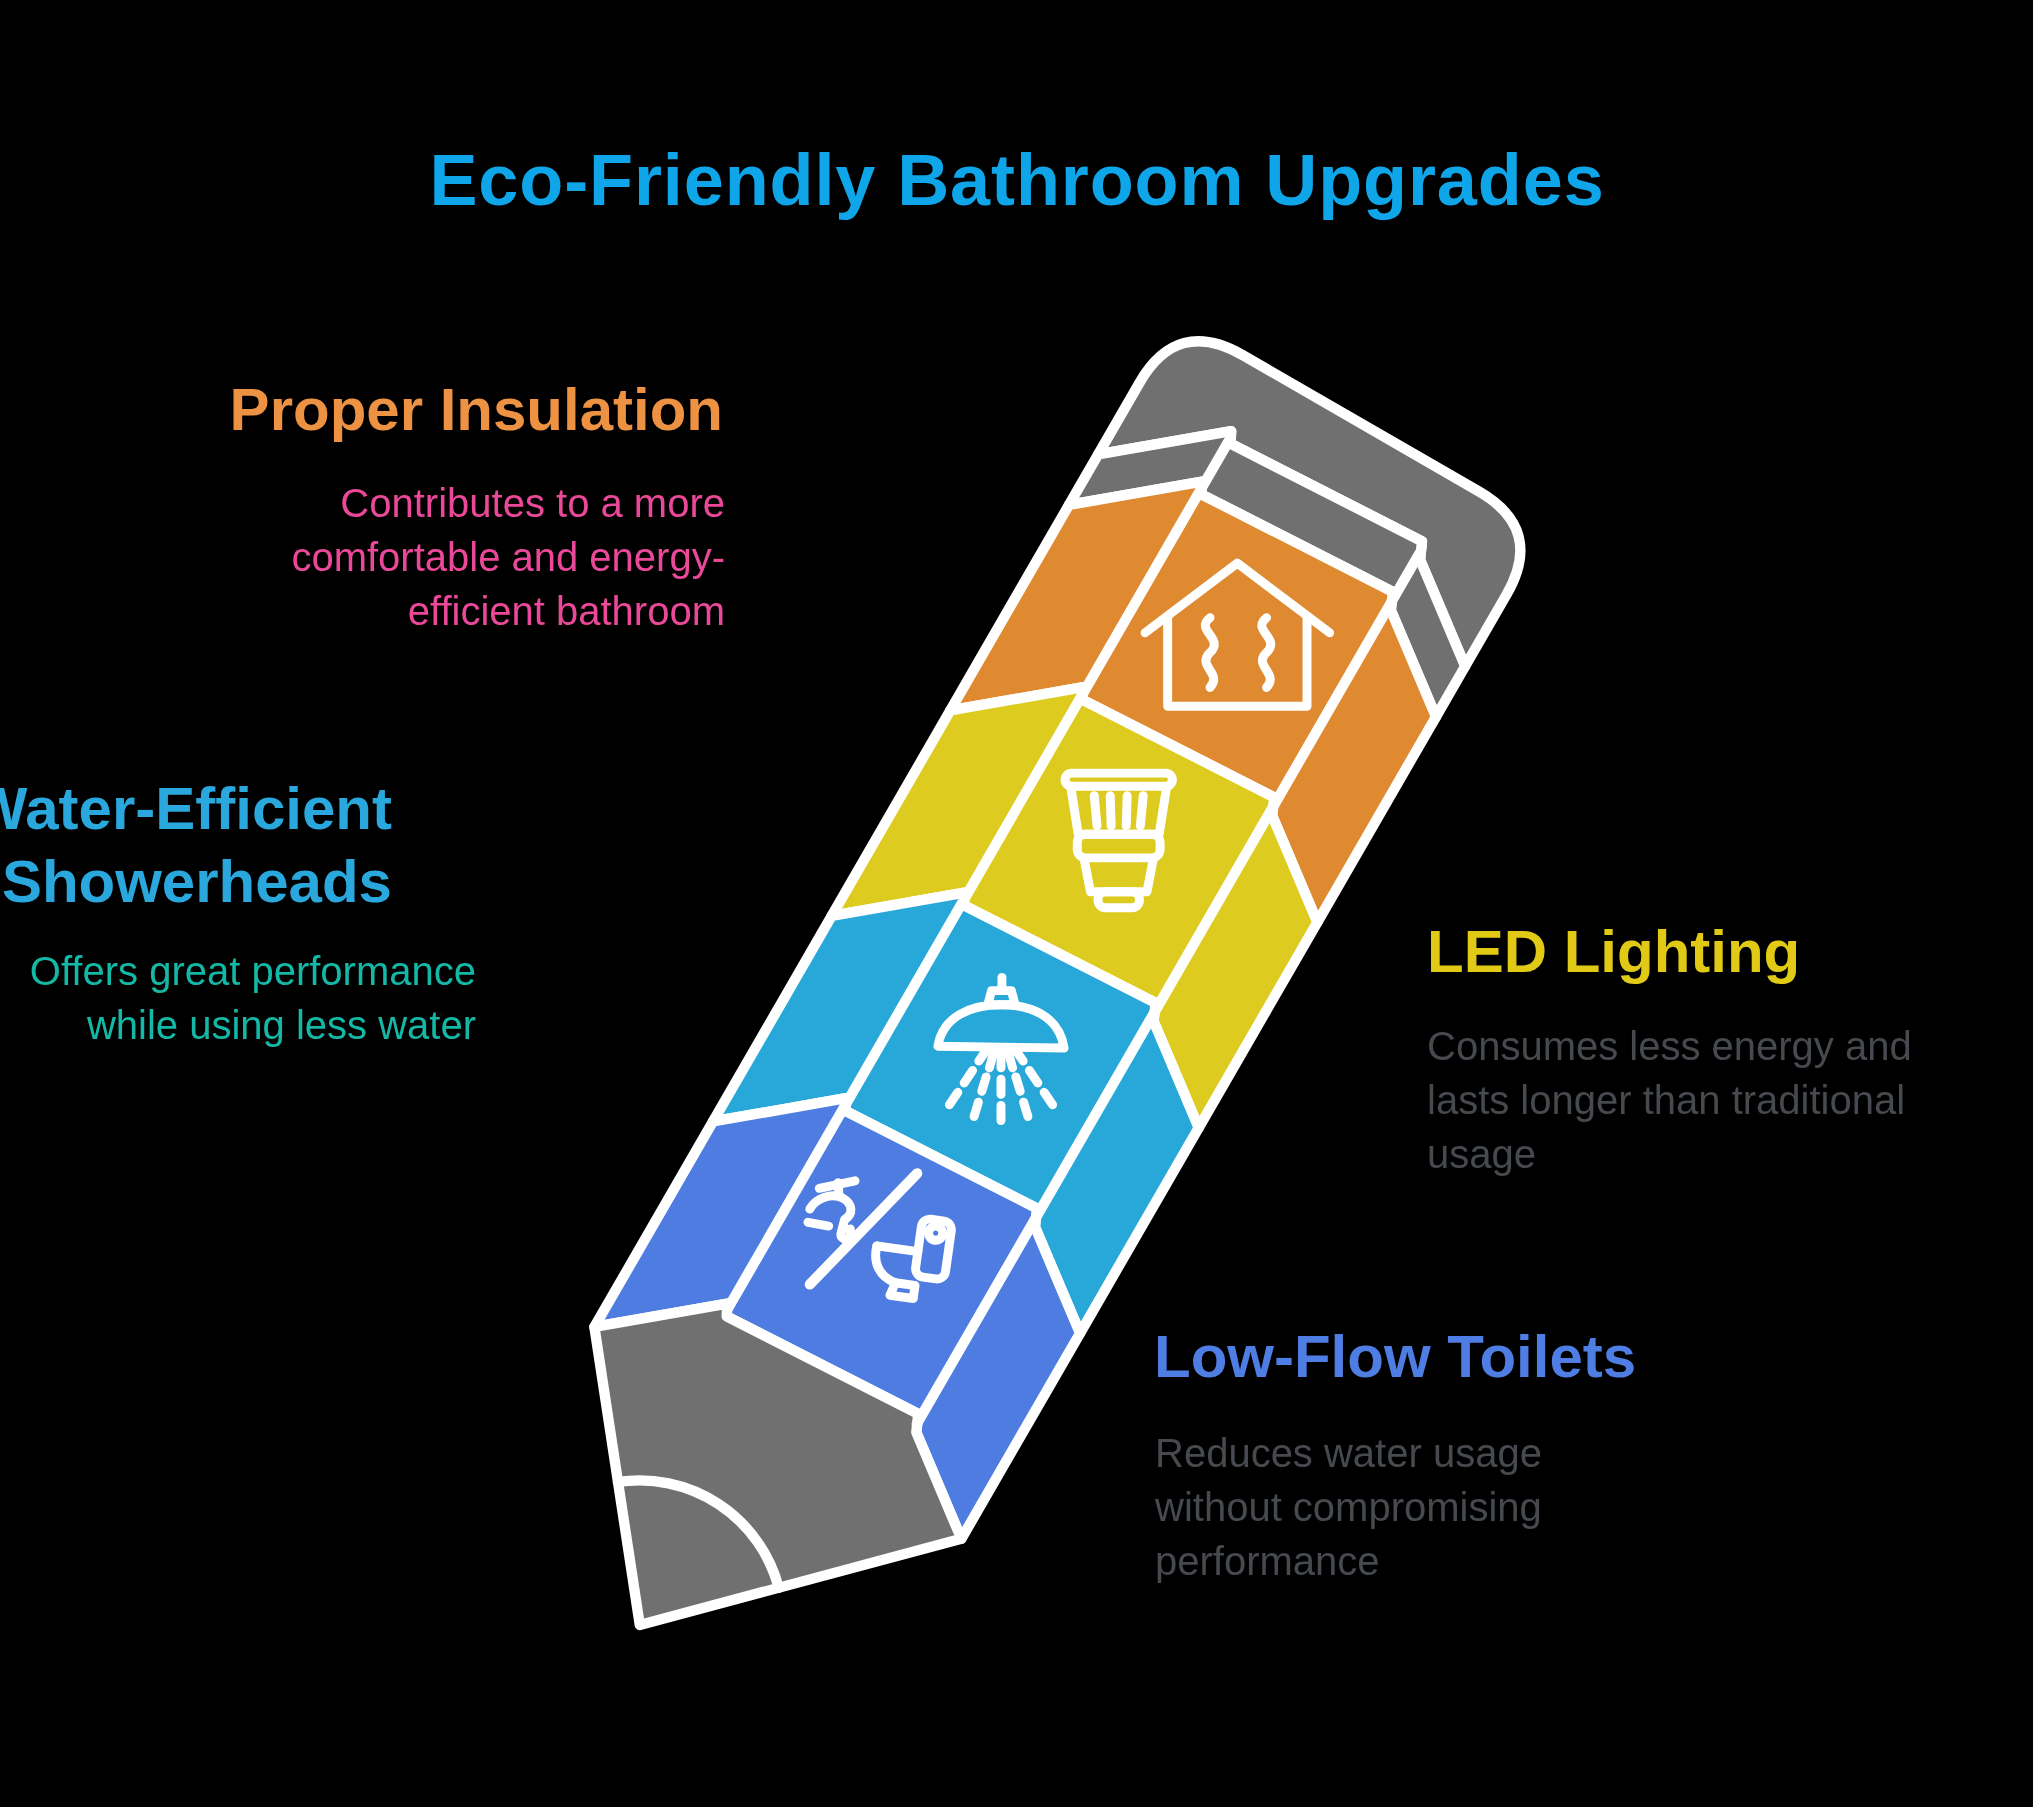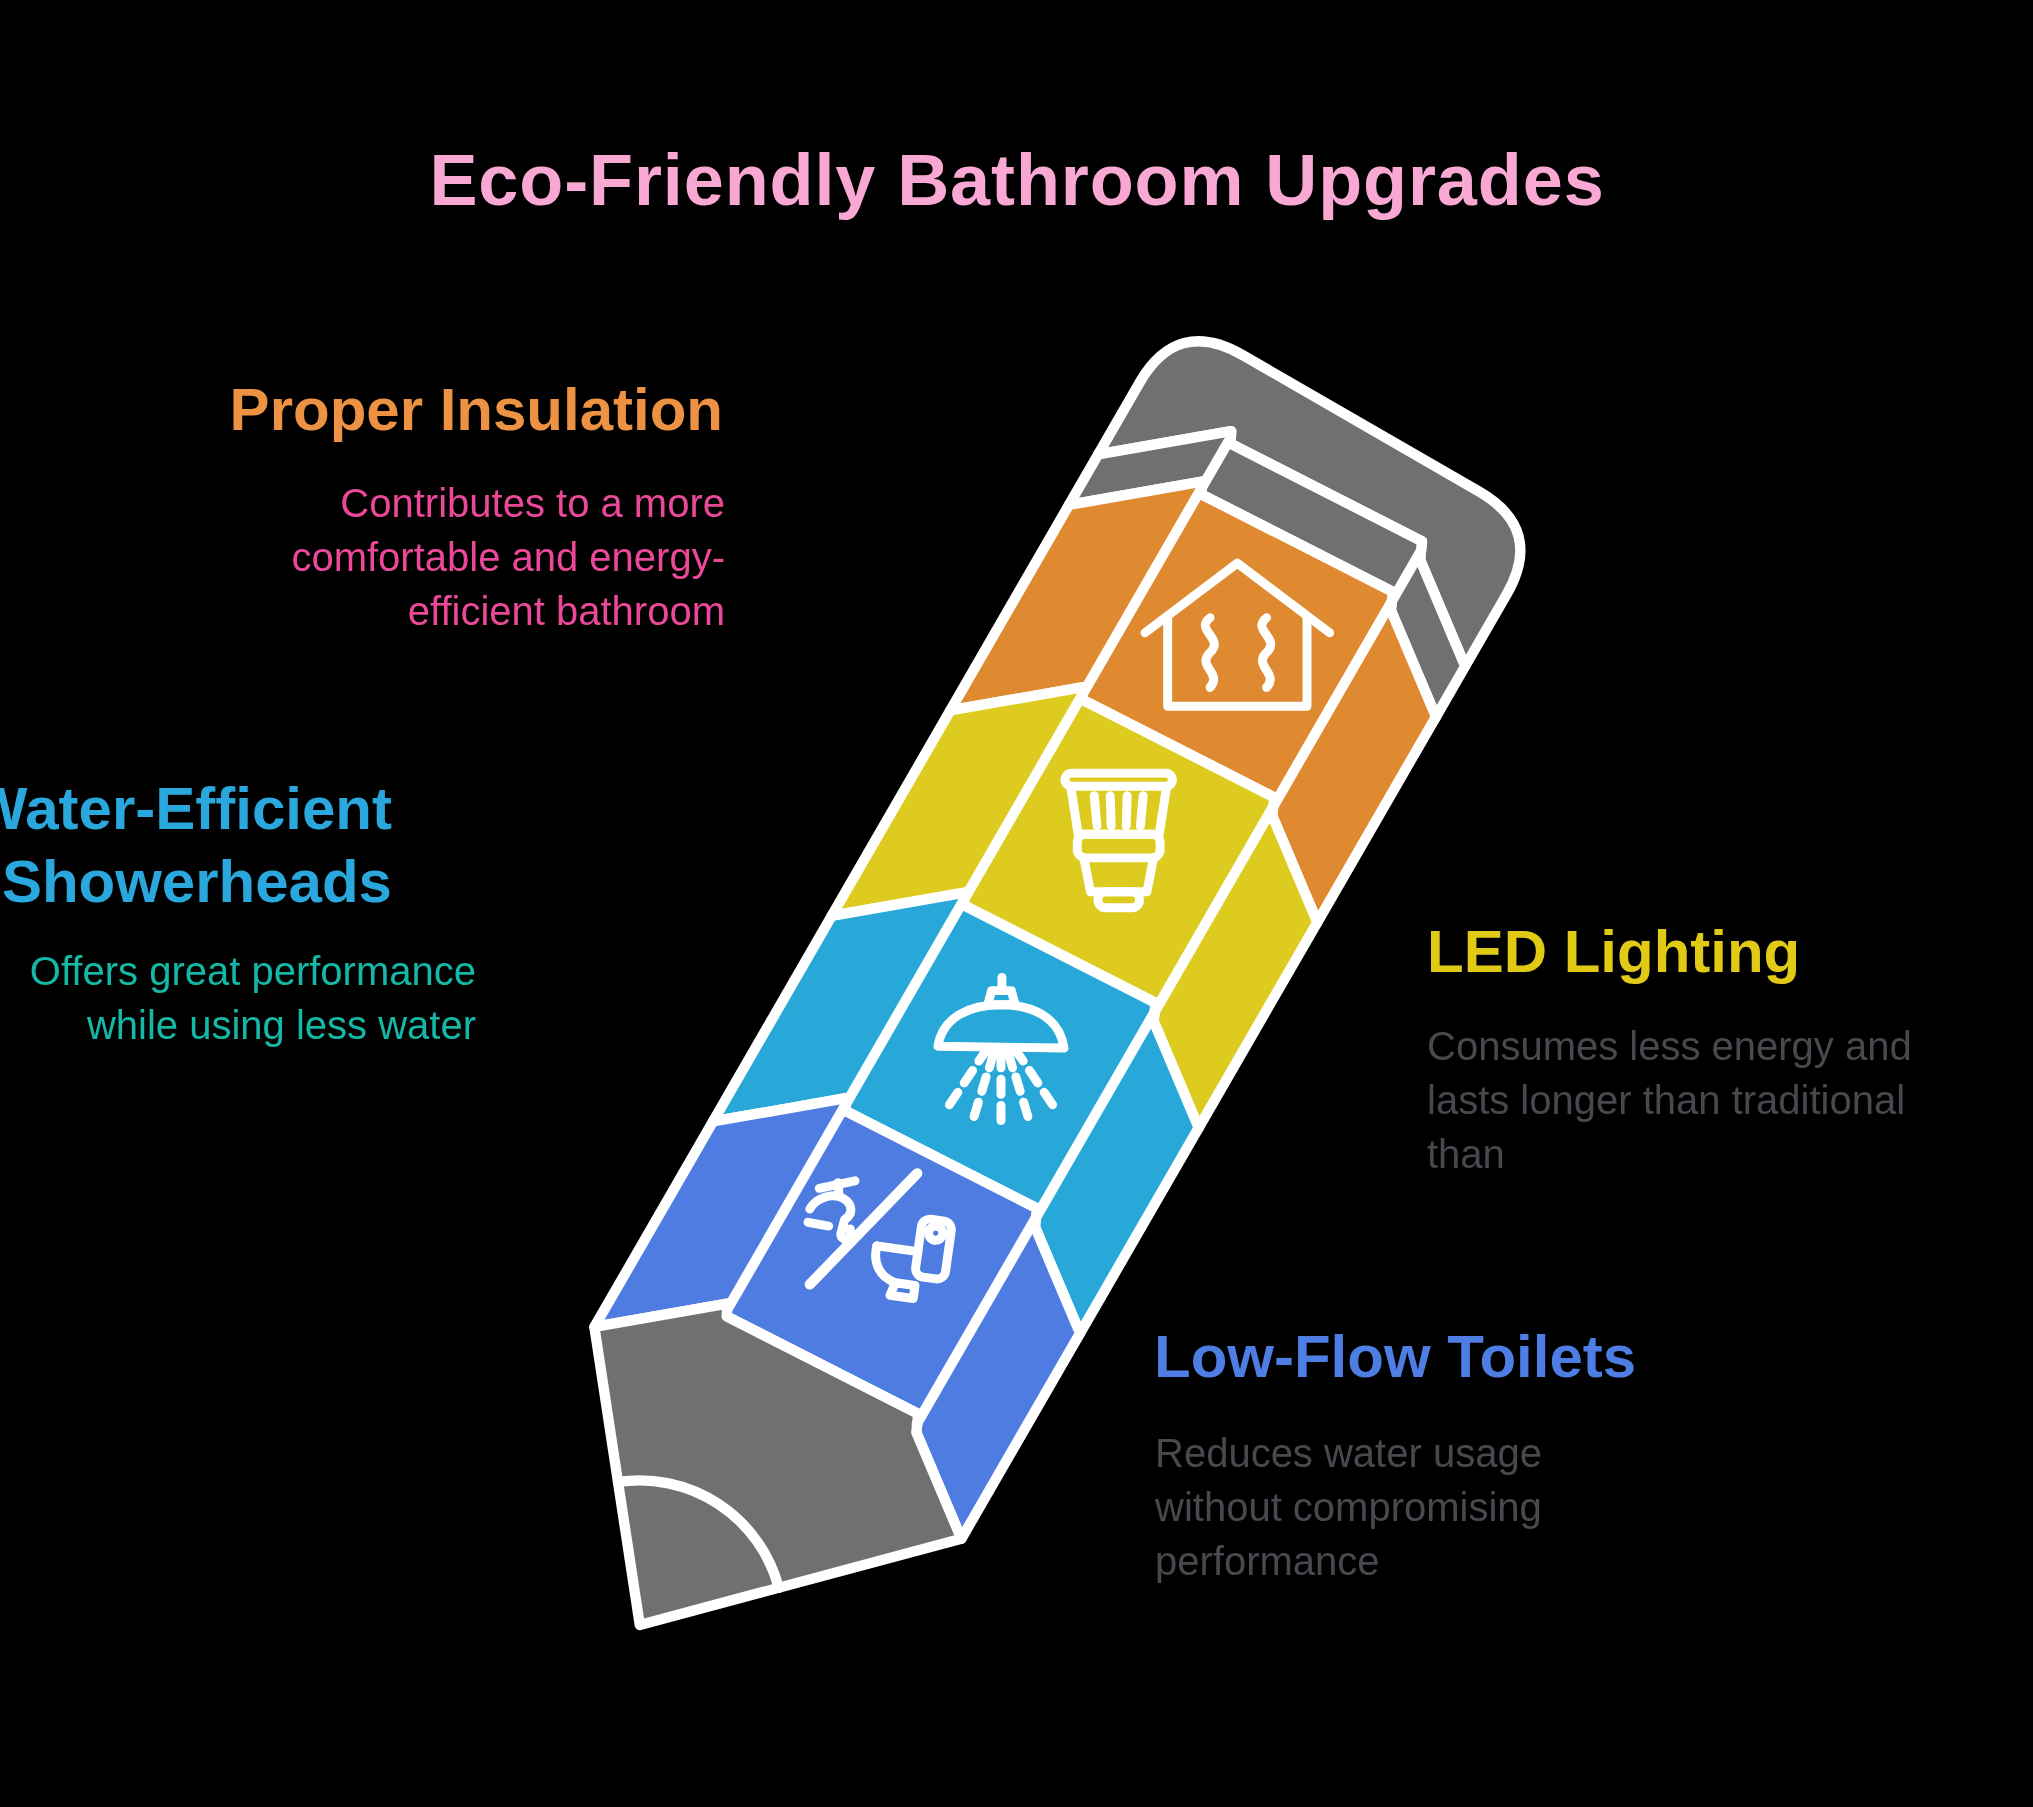--- a/index.html
+++ b/index.html
@@ -119,21 +119,21 @@
       <g transform="translate(34,16) rotate(8)">
         <rect x="8" y="-42" width="32" height="62" rx="9"></rect>
         <circle cx="24" cy="-28" r="7.5"></circle>
         <path d="M-36,-6 L8,-6"></path>
         <path d="M-36,-6 C-38,12 -29,26 -11,30 L8,30"></path>
         <path d="M-11,30 L-15,44 L10,44 L10,30"></path>
       </g>
     </g>
   </svg>
 
-  <div class="title" style="color: #f9a8d4;">Eco-Friendly Bathroom Upgrades</div>
+  <div class="title" style="color: #0ea5e9;">Eco-Friendly Bathroom Upgrades</div>
 
   <div class="sec-heading align-r" style="right: 1311px; top: 373px; color: rgb(237, 146, 66);">Proper Insulation</div>
   <div class="sec-body align-r" style="right: 1309px; top: 476px; color: #ec4899;">
     <div>Contributes to a more</div>
     <div>comfortable and energy-</div>
     <div>efficient bathroom</div>
   </div>
 
   <div class="sec-heading align-r" style="right: 1642px; top: 772px; color: rgb(42, 168, 221);">
     <div>Water-Efficient</div>
@@ -141,21 +141,21 @@
   </div>
   <div class="sec-body align-r" style="right: 1558px; top: 944px; color: #14b8a6;">
     <div>Offers great performance</div>
     <div>while using less water</div>
   </div>
 
   <div class="sec-heading align-l" style="left: 1427px; top: 915px; color: rgb(224, 202, 22); text-align: right;">LED Lighting</div>
   <div class="sec-body align-l" style="left: 1427px; top: 1019px; color: rgb(70, 73, 78);">
     <div>Consumes less energy and</div>
     <div>lasts longer than traditional</div>
-    <div>than</div>
+    <div>usage</div>
   </div>
 
   <div class="sec-heading align-l" style="left: 1154px; top: 1320px; color: rgb(78, 125, 227);">Low-Flow Toilets</div>
   <div class="sec-body align-l" style="left: 1155px; top: 1426px; color: rgb(70, 73, 78);">
     <div>Reduces water usage</div>
     <div>without compromising</div>
     <div>performance</div>
   </div>
 
 </div>

